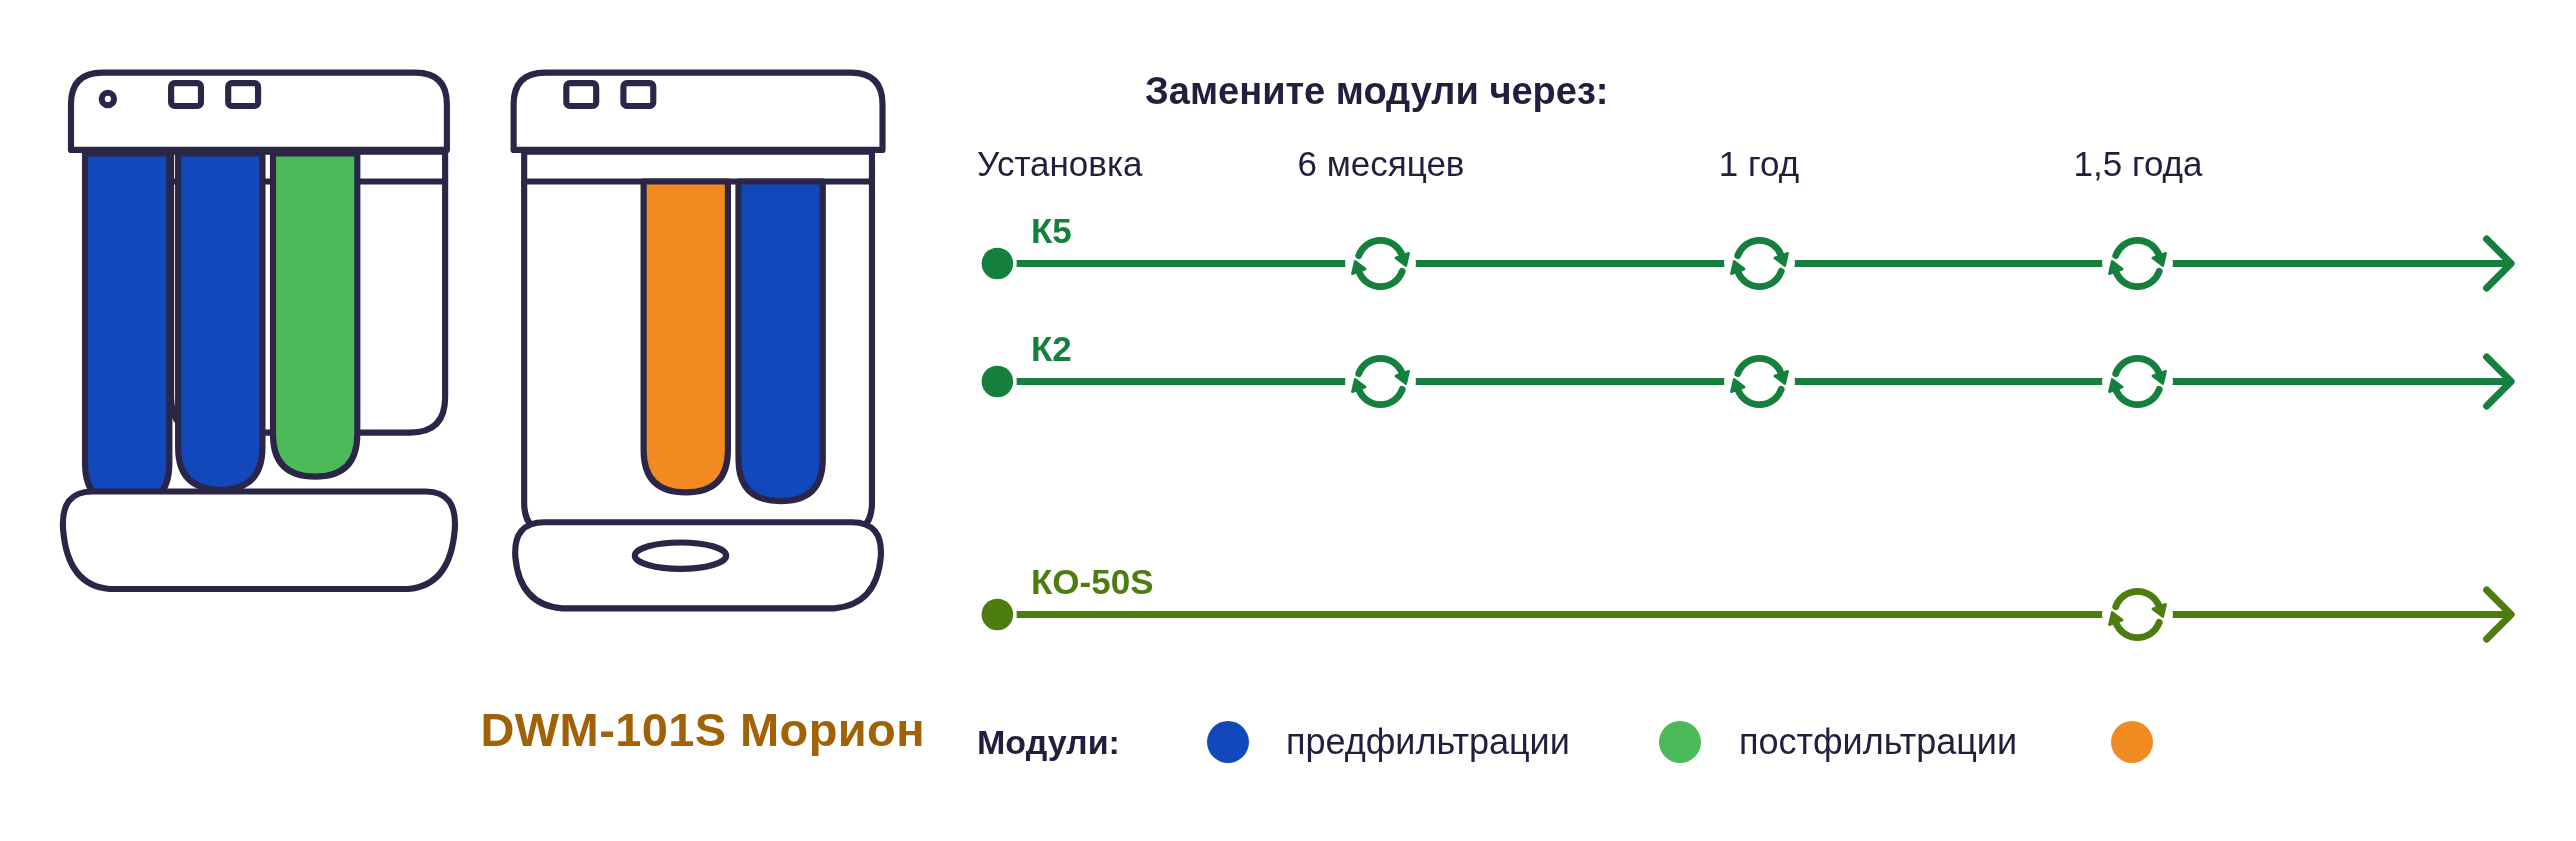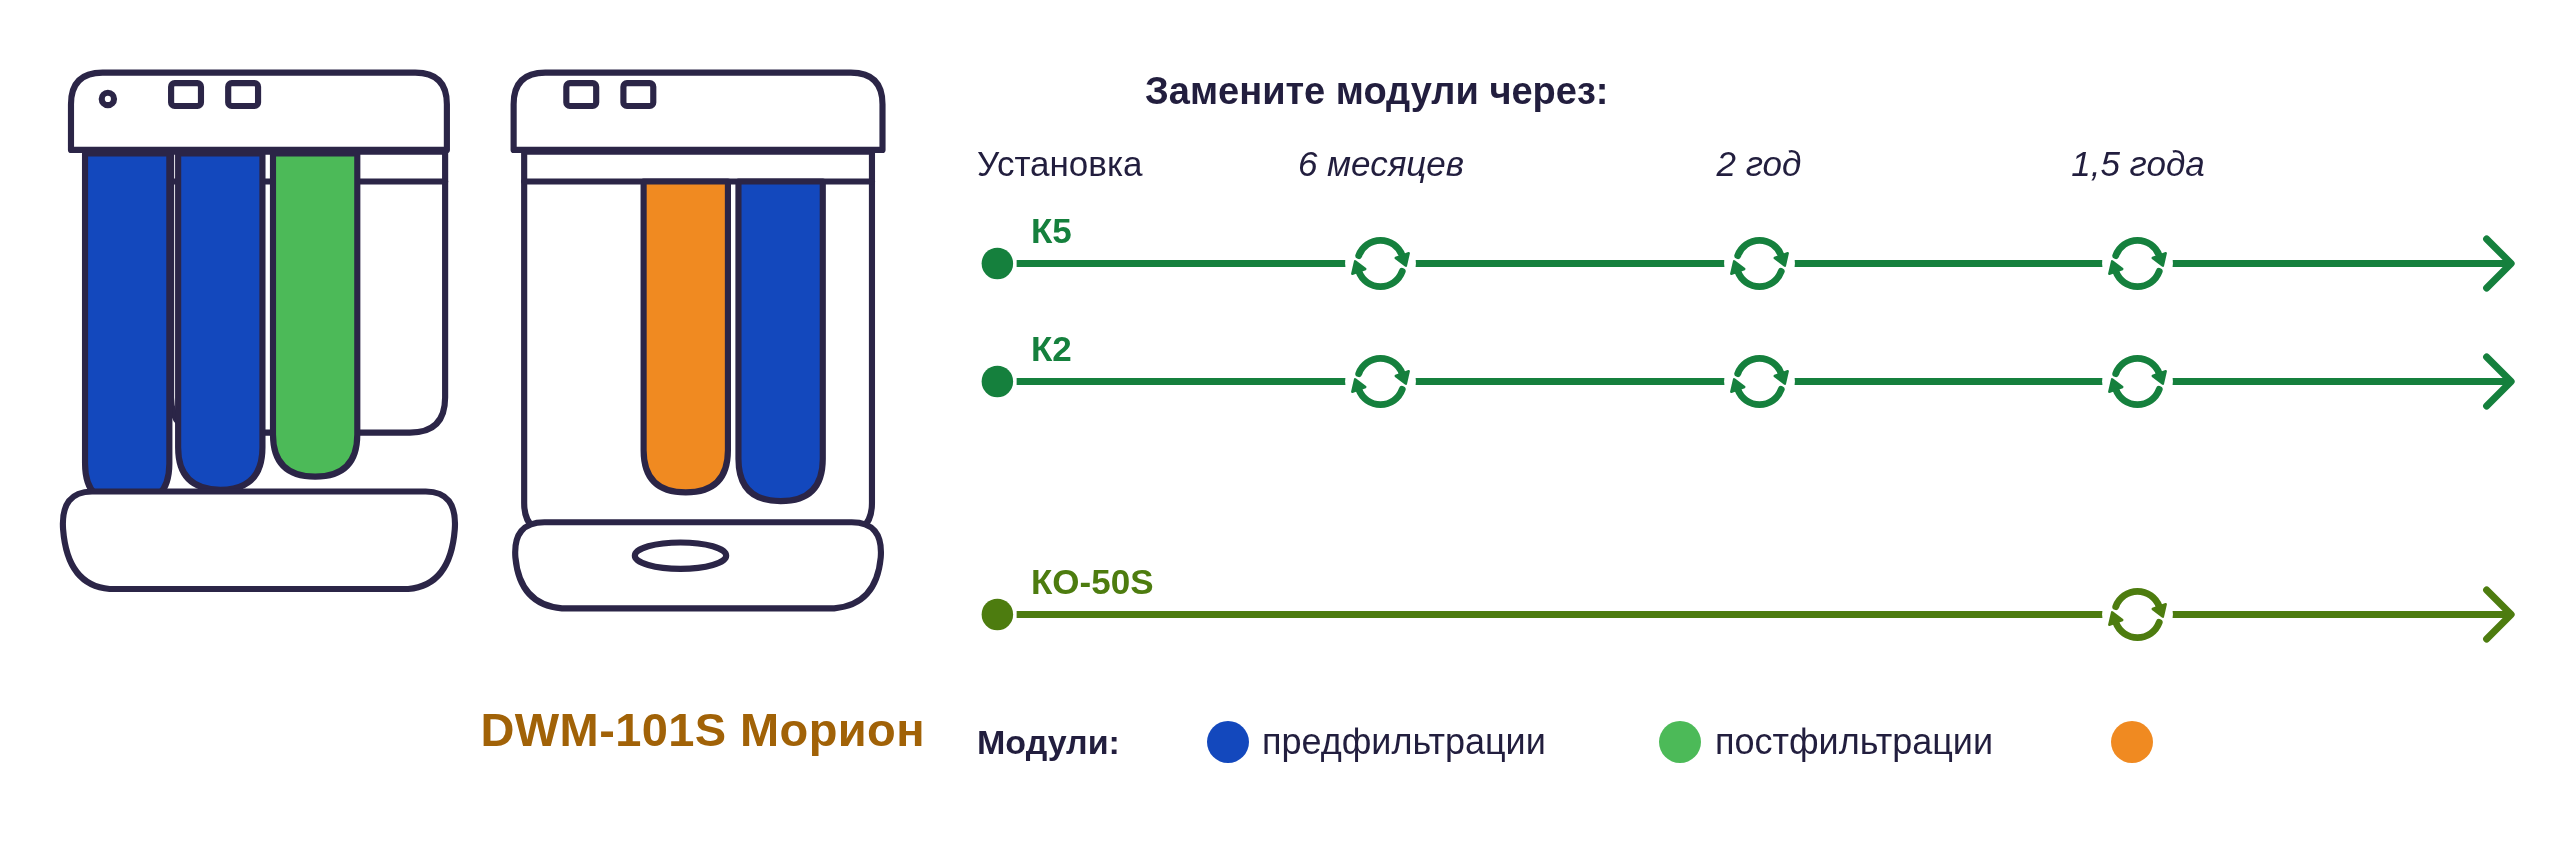--- a/index.html
+++ b/index.html
@@ -13,39 +13,39 @@
     position:absolute;left:38px;top:706px;width:887px;text-align:right;
     font-size:47px;font-weight:700;line-height:1;letter-spacing:0.4px;color:#a16207;
   }
   
   .timeline{position:absolute;left:977px;top:70px;width:1572px;height:615px;}
   .tl-title{
     position:absolute;left:168px;top:1.8px;width:878px;text-align:left;
     font-size:38px;font-weight:700;line-height:1;color:#221E3E;
   }
   .install{position:absolute;left:0;top:76px;font-size:35px;font-weight:400;line-height:1;color:#221E3E;}
-  .col-label{position:absolute;top:76px;transform:translateX(-50%);font-size:35px;line-height:1;color:#221E3E;white-space:nowrap;font-style:italic;}
+  .col-label{position:absolute;top:76px;transform:translateX(-50%);font-size:35px;line-height:1;color:#221E3E;white-space:nowrap;}
   .tl-row{position:absolute;left:0;width:1572px;height:77px;}
   .row-blue{color:#15803d;}
   .row-green{color:#4CBA58;}
   .row-orange{color:#4d7c0f;}
   .row-label{
     position:absolute;left:54px;top:-12.3px;font-size:35px;font-weight:700;line-height:1;
     color:currentColor;white-space:nowrap;
   }
   .row-line{position:absolute;left:0;top:0;width:1572px;height:77px;display:block;}
   .row-line .dot{fill:currentColor;}
   .row-line .shaft{stroke:currentColor;stroke-width:8;}
   .row-line .head{stroke:currentColor;stroke-width:8;fill:none;stroke-linecap:round;stroke-linejoin:round;}
   .refresh{position:absolute;top:0;width:77px;height:77px;display:block;}
   
   .legend{position:absolute;left:977px;top:714px;width:1572px;height:56px;}
   .legend-title{position:absolute;left:0;top:0;font-size:34px;font-weight:700;line-height:56px;color:#221E3E;}
   .legend-dot{position:absolute;top:7px;width:42px;height:42px;border-radius:50%;}
-  .legend-label{position:absolute;top:0;font-size:36px;line-height:56px;color:#221E3E;white-space:nowrap;}
+  .legend-label{position:absolute;top:0;font-size:36px;line-height:56px;color:#221E3E;white-space:nowrap;margin-left:24px;}
   .defs-holder{position:absolute;width:0;height:0;overflow:hidden;}
 </style>
 </head>
 <body>
 
 <svg class="defs-holder" aria-hidden="true">
   <defs>
     <symbol id="sym-refresh" viewBox="-50 -50 100 100">
       <circle cx="0" cy="0" r="46" fill="#ffffff" stroke="none"></circle>
       <path d="M -28.2 -10.3 A 30 30 0 0 1 28.2 -10.3" fill="none" stroke="currentColor" stroke-width="9" stroke-linecap="round"></path>
@@ -91,21 +91,21 @@
   </svg>
 
   <div class="caption">DWM-101S Морион</div>
 
   <div class="timeline">
 
     <div class="tl-title">Замените модули через:</div>
     <div class="install">Установка</div>
 
     <div class="col-label" style="left:404px">6 месяцев</div>
-    <div class="col-label" style="left:782px">2 год</div>
+    <div class="col-label" style="left:782px">1 год</div>
     <div class="col-label" style="left:1161px">1,5 года</div>
 
     <div class="tl-row row-blue" style="top:155px">
       <span class="row-label">К5</span>
       <svg class="row-line" viewBox="0 0 1790 88">
         <circle class="dot" cx="20" cy="44" r="18"></circle>
         <line class="shaft" x1="42" y1="44" x2="1750" y2="44"></line>
         <path class="head" d="M1722 16 L1750 44 L1722 72"></path>
       </svg>
       <svg class="refresh" style="left:365px" viewBox="0 0 88 88" width="77" height="77">

